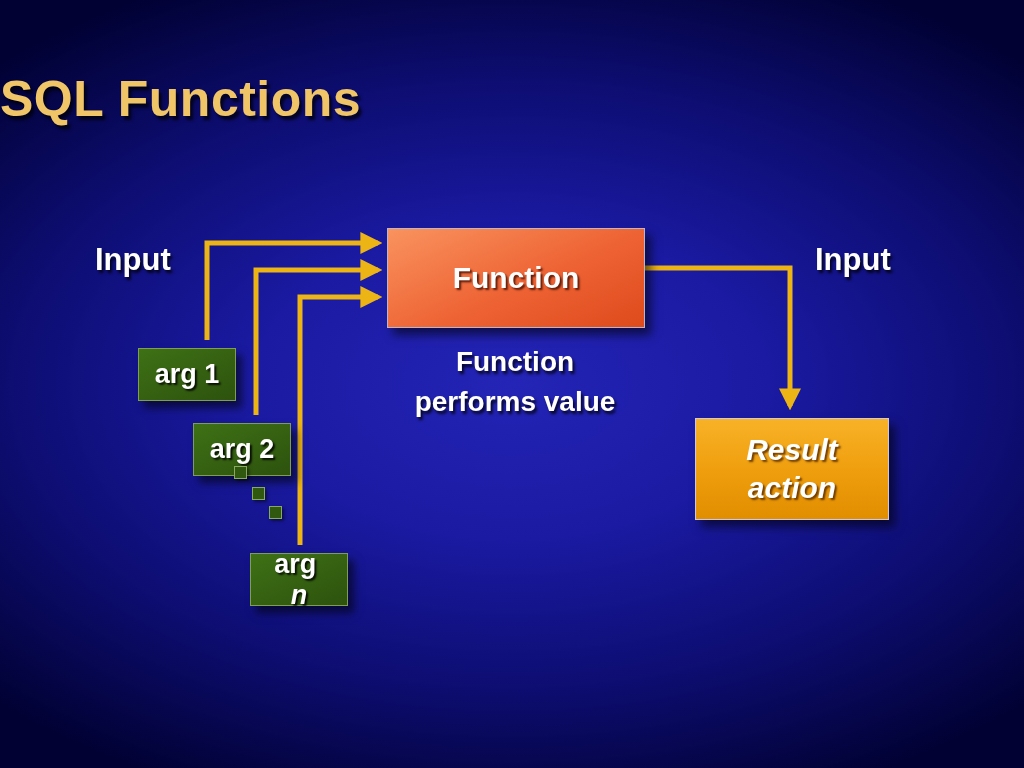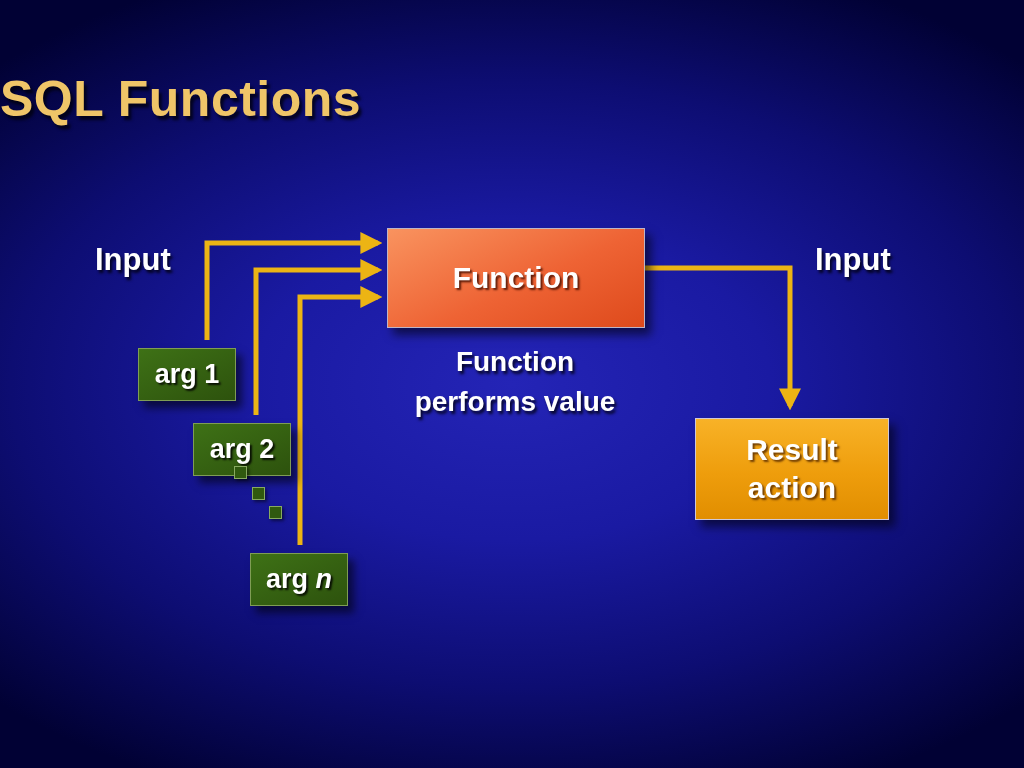--- a/index.html
+++ b/index.html
@@ -91,21 +91,21 @@
     justify-content: center;
     font-size: 27px;
     font-weight: bold;
     color: #ffffff;
     text-shadow: 2px 2px 2px rgba(0, 0, 0, 0.85);
     white-space: pre;
     margin-top: 20px;
   }
   .arg-1 { left: 138px; top: 328px; }
   .arg-2 { left: 193px; top: 403px; align-items: center; }
-  .arg-n { left: 250px; top: 533px; }
+  .arg-n { left: 250px; top: 533px; flex-direction: column; }
   .italic { font-style: italic; }
 
   .ellipsis-dot {
     position: absolute;
     width: 11px;
     height: 11px;
     background: #30590f;
     border: 1px solid #87aa60;
     box-shadow: 2px 2px 3px rgba(0,0,0,0.5);
   }
@@ -124,20 +124,21 @@
     box-shadow: 6px 7px 9px rgba(0, 0, 0, 0.55);
     display: flex;
     flex-direction: column;
     align-items: center;
     justify-content: center;
     font-size: 30px;
     font-weight: bold;
     color: #ffffff;
     text-shadow: 2px 2px 2px rgba(90, 45, 0, 0.85);
     line-height: 38px;
+    font-style: italic;
   }
 </style>
 </head>
 <body>
 
 <div class="slide">
 
   <div class="title">SQL Functions</div>
 
   <div class="side-label input-label">Input</div>

